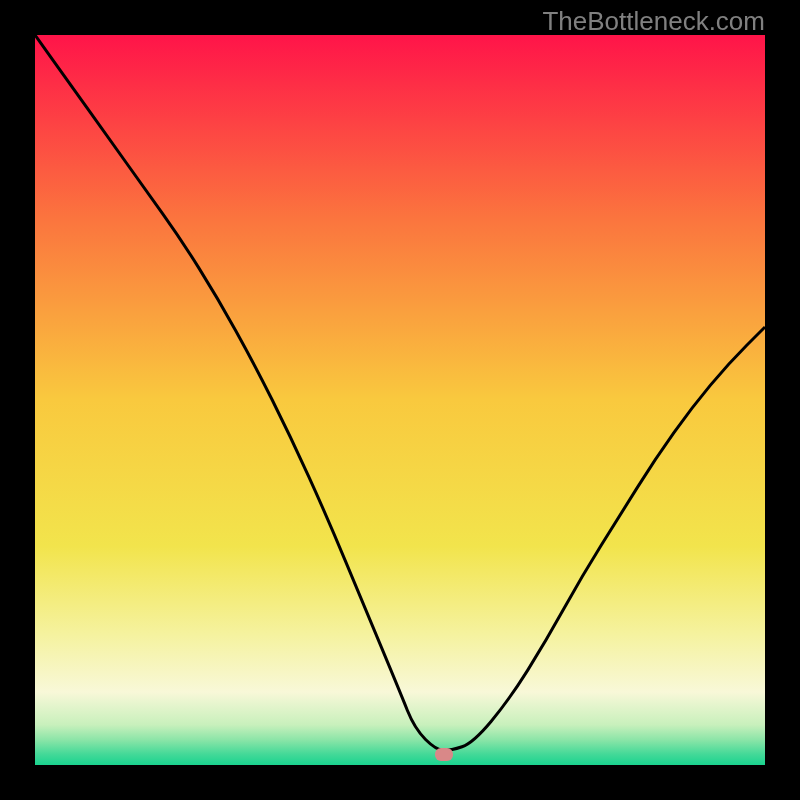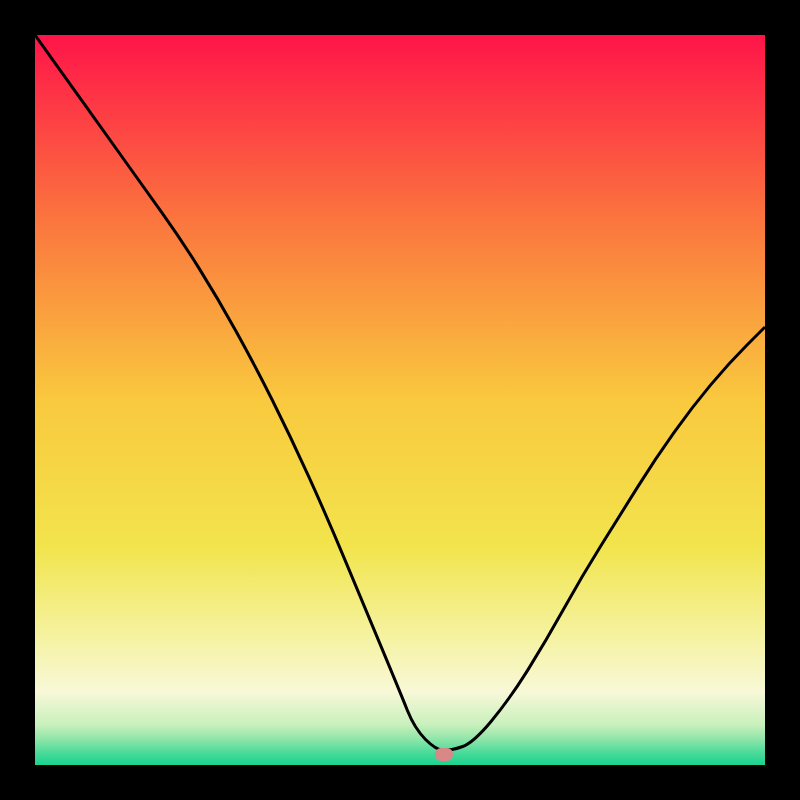--- a/index.html
+++ b/index.html
@@ -51,20 +51,21 @@
     width: 18px;
     height: 13px;
     background: #d98888;
     border-radius: 6px;
   }
 </style>
 </head>
 <body>
 
 <div class="chart-container">
+  <div class="watermark">TheBottleneck.com</div>
   <div class="plot-area">
     <svg class="gradient-bg" viewBox="0 0 730 730" preserveAspectRatio="none">
       <defs>
         <linearGradient id="bgGrad" x1="0" y1="0" x2="0" y2="1">
             <stop offset="0%" stop-color="#ff1449"></stop>
             <stop offset="25%" stop-color="#fb743e"></stop>
             <stop offset="50%" stop-color="#f9c93e"></stop>
             <stop offset="70%" stop-color="#f2e44c"></stop>
             <stop offset="82%" stop-color="#f5f29e"></stop>
             <stop offset="90%" stop-color="#f8f8d8"></stop>

